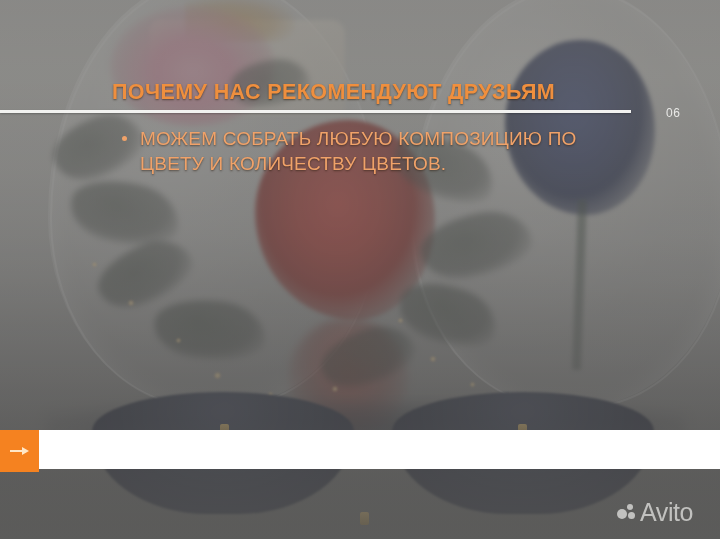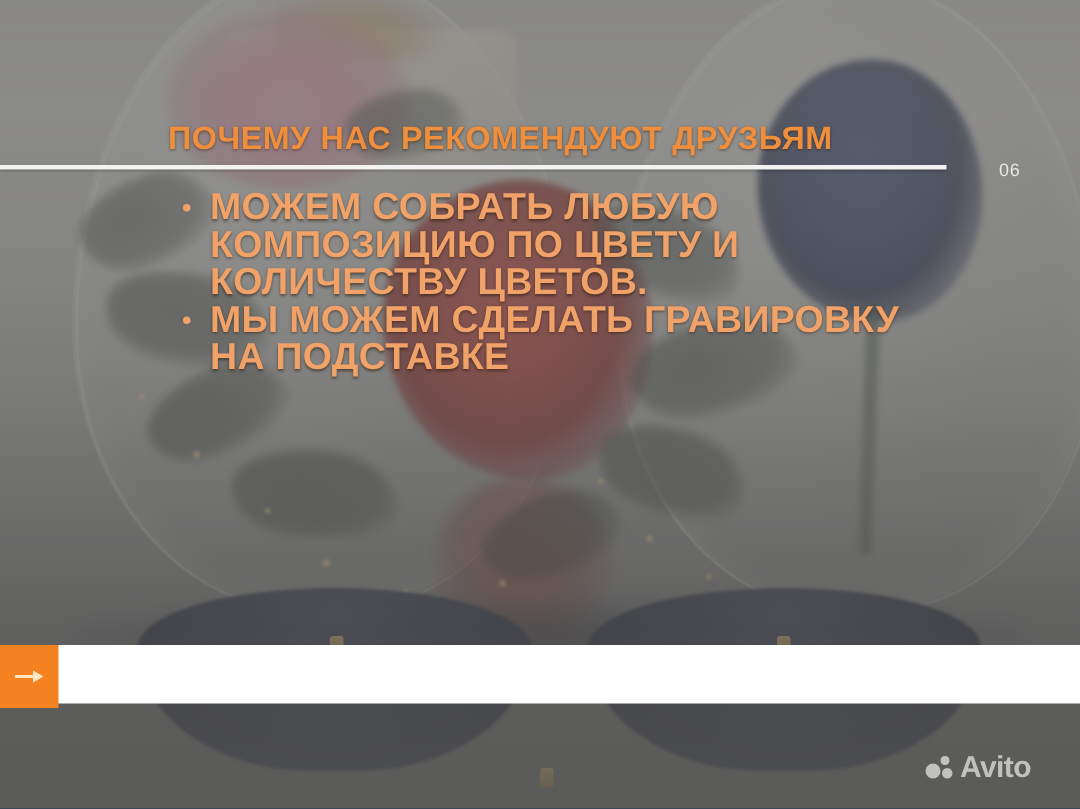--- a/index.html
+++ b/index.html
@@ -9,21 +9,21 @@
   }
   body {
     font-family: "Liberation Sans", sans-serif;
   }
 
   .slide {
     position: relative;
     width: 720px;
     height: 539px;
     overflow: hidden;
-    background: #0c4a6e;
+    background: #4c1d95;
   }
 
   
   .bg {
     position: absolute;
     inset: 0;
     overflow: hidden;
   }
   .bg-base {
     position: absolute;
@@ -248,23 +248,23 @@
     left: 116px;
     top: 126px;
     width: 506px;
     margin: 0;
     padding: 0;
     list-style: none;
   }
   .bullet {
     position: relative;
     padding-left: 24px;
-    font-size: 25px;
+    font-size: 19px;
     line-height: 25px;
-    font-weight: bold;
+    font-weight: normal;
     letter-spacing: 0.2px;
     color: #f0a269;
     text-shadow: 0 1px 2px rgba(45,28,14,0.6);
   }
   .bullet::before {
     content: "";
     position: absolute;
     left: 6px;
     top: 10px;
     width: 5px;
@@ -334,22 +334,22 @@
   .wm-dots i {
     position: absolute;
     display: block;
     border-radius: 50%;
     background: #d8d8d6;
   }
   .wm-dots i:nth-child(1) { left: 0;  top: 6px;  width: 10px; height: 10px; }
   .wm-dots i:nth-child(2) { left: 10px; top: 1px; width: 6px;  height: 6px; }
   .wm-dots i:nth-child(3) { left: 11px; top: 9px; width: 7px;  height: 7px; }
   .wm-text {
-    font-size: 20px;
-    font-weight: bold;
+    font-size: 25px;
+    font-weight: normal;
     line-height: 25px;
     color: #d8d8d6;
     letter-spacing: -0.4px;
   }
 </style>
 </head>
 <body>
 
 <div class="slide">
 
@@ -404,21 +404,20 @@
   <div class="content">
 
     <div class="slide-title">ПОЧЕМУ НАС РЕКОМЕНДУЮТ ДРУЗЬЯМ</div>
 
     <div class="title-rule"></div>
 
     <div class="page-number">06</div>
 
     <ul class="bullets">
       <li class="bullet">МОЖЕМ СОБРАТЬ ЛЮБУЮ КОМПОЗИЦИЮ ПО ЦВЕТУ И КОЛИЧЕСТВУ ЦВЕТОВ.</li>
-      <li class="bullet">МЫ МОЖЕМ СДЕЛАТЬ ГРАВИРОВКУ НА ПОДСТАВКЕ</li>
     </ul>
 
     <div class="bottom-bar"></div>
 
     <div class="arrow-button">
       <span class="arrow-glyph"></span>
     </div>
 
     <div class="watermark">
       <span class="wm-dots">

